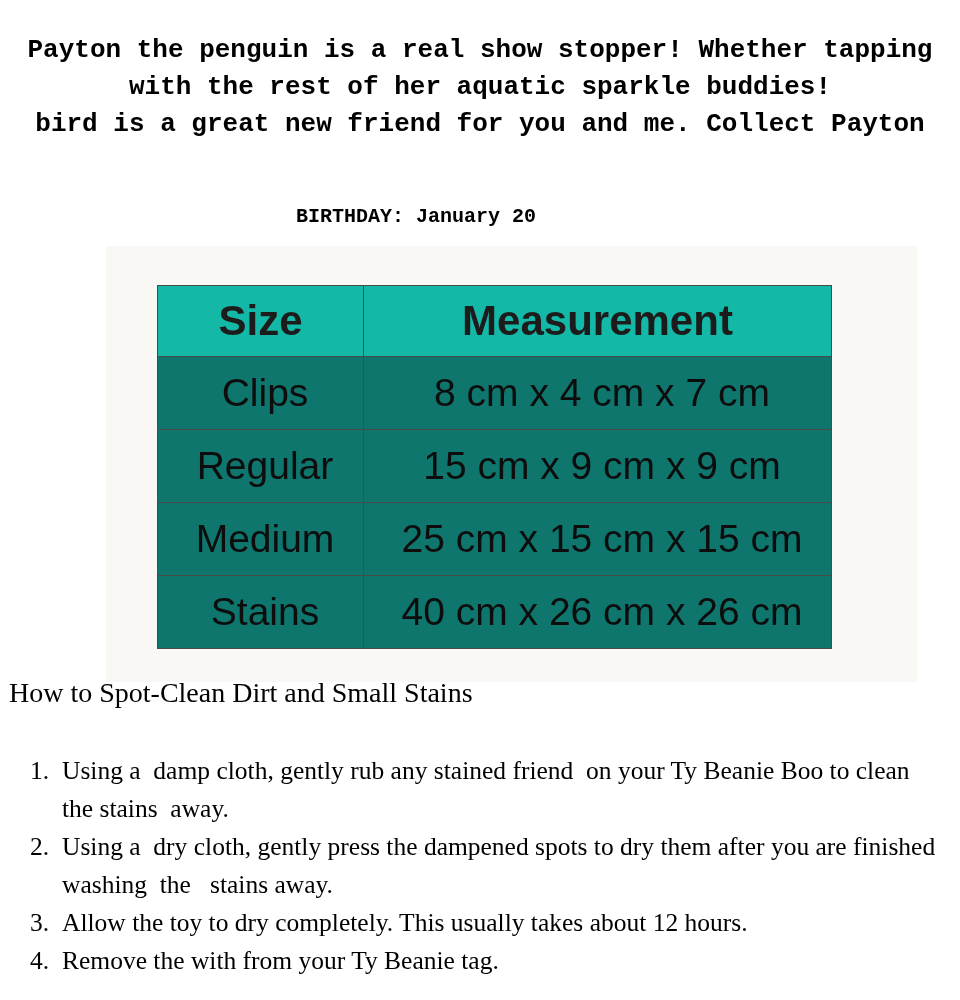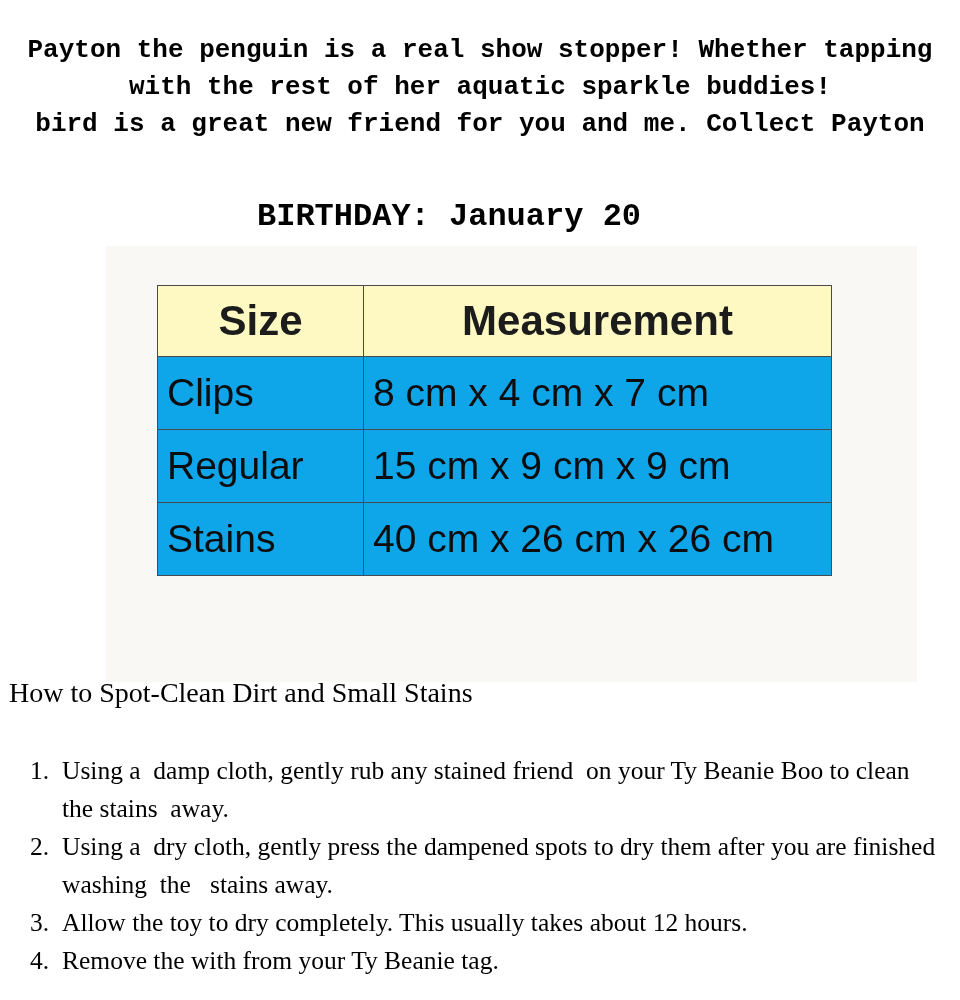--- a/index.html
+++ b/index.html
@@ -10,44 +10,44 @@
   
   .intro{
     position:absolute;top:32px;left:0;width:960px;text-align:center;
     font-family:"Liberation Mono","DejaVu Sans Mono",monospace;
     font-weight:700;font-size:26px;line-height:37px;color:#000000;
   }
   .intro-line{white-space:pre;}
   .birthday{
     position:absolute;top:198px;left:0;width:832px;text-align:center;
     font-family:"Liberation Mono","DejaVu Sans Mono",monospace;
-    font-weight:700;font-size:32px;line-height:37px;color:#000000;padding-left:33px;
+    font-weight:700;font-size:20px;line-height:37px;color:#000000;
   }
   
   .table-panel{
     position:absolute;left:106px;top:246px;width:811px;height:436px;
     background:#f9f8f5;
   }
   
   .size-table{
     position:absolute;left:157px;top:285px;width:674px;
     border-collapse:collapse;table-layout:fixed;
     font-family:"Liberation Sans","DejaVu Sans",sans-serif;
   }
   .size-table col.c1{width:206px;}
   .size-table col.c2{width:468px;}
   .size-table th{
-    background:#fef9c3;color:#1c1c1c;font-weight:700;font-size:42px;
+    background:#14b8a6;color:#1c1c1c;font-weight:700;font-size:42px;
     height:70px;text-align:center;vertical-align:middle;
     border:1px solid #4a4a4a;padding:0;
   }
   .size-table td{
-    background:#0ea5e9;color:#0d0d0d;font-size:39px;font-weight:400;
+    background:#0f766e;color:#0d0d0d;font-size:39px;font-weight:400;
     height:72px;vertical-align:middle;border:1px solid #4a4a4a;
-    padding:0 0 0 9px;text-align:left;overflow:hidden;
+    padding:0 0 0 9px;text-align:center;overflow:hidden;
   }
   
   .cleaning-heading{
     position:absolute;left:9px;top:677px;
     font-family:"Liberation Serif","DejaVu Serif",serif;
     font-size:28px;line-height:32px;font-weight:400;color:#000000;
   }
   .steps{
     position:absolute;left:30px;top:752px;width:912px;
     font-family:"Liberation Serif","DejaVu Serif",serif;
@@ -86,20 +86,24 @@
     <tbody>
       <tr>
         <td>Clips</td>
         <td>8 cm x 4 cm x 7 cm</td>
       </tr>
       <tr>
         <td>Regular</td>
         <td>15 cm x 9 cm x 9 cm</td>
       </tr>
       <tr>
+        <td>Medium</td>
+        <td>25 cm x 15 cm x 15 cm</td>
+      </tr>
+      <tr>
         <td>Stains</td>
         <td>40 cm x 26 cm x 26 cm</td>
       </tr>
     </tbody>
   </table>
 
   <div class="cleaning-heading">How to Spot-Clean Dirt and Small Stains</div>
 
   <div class="steps">
     <div class="step">

